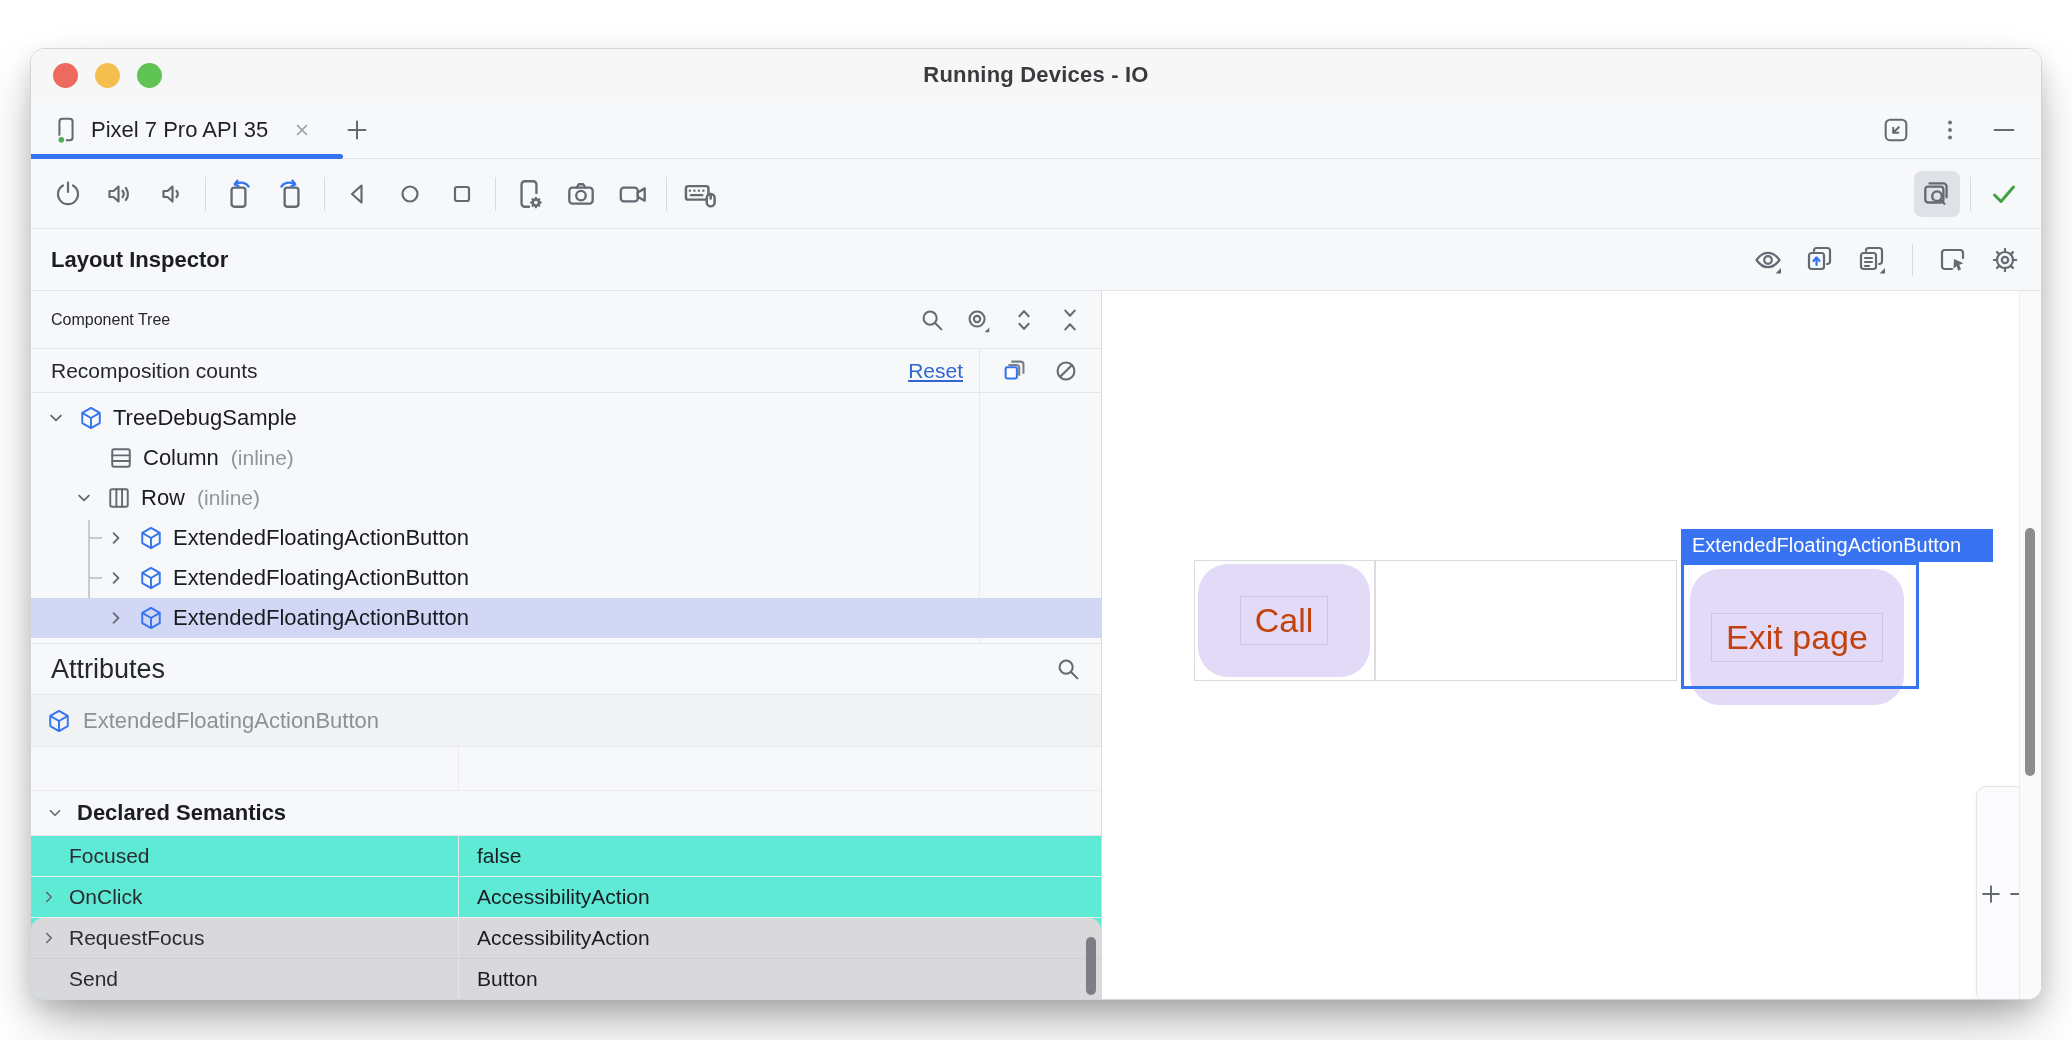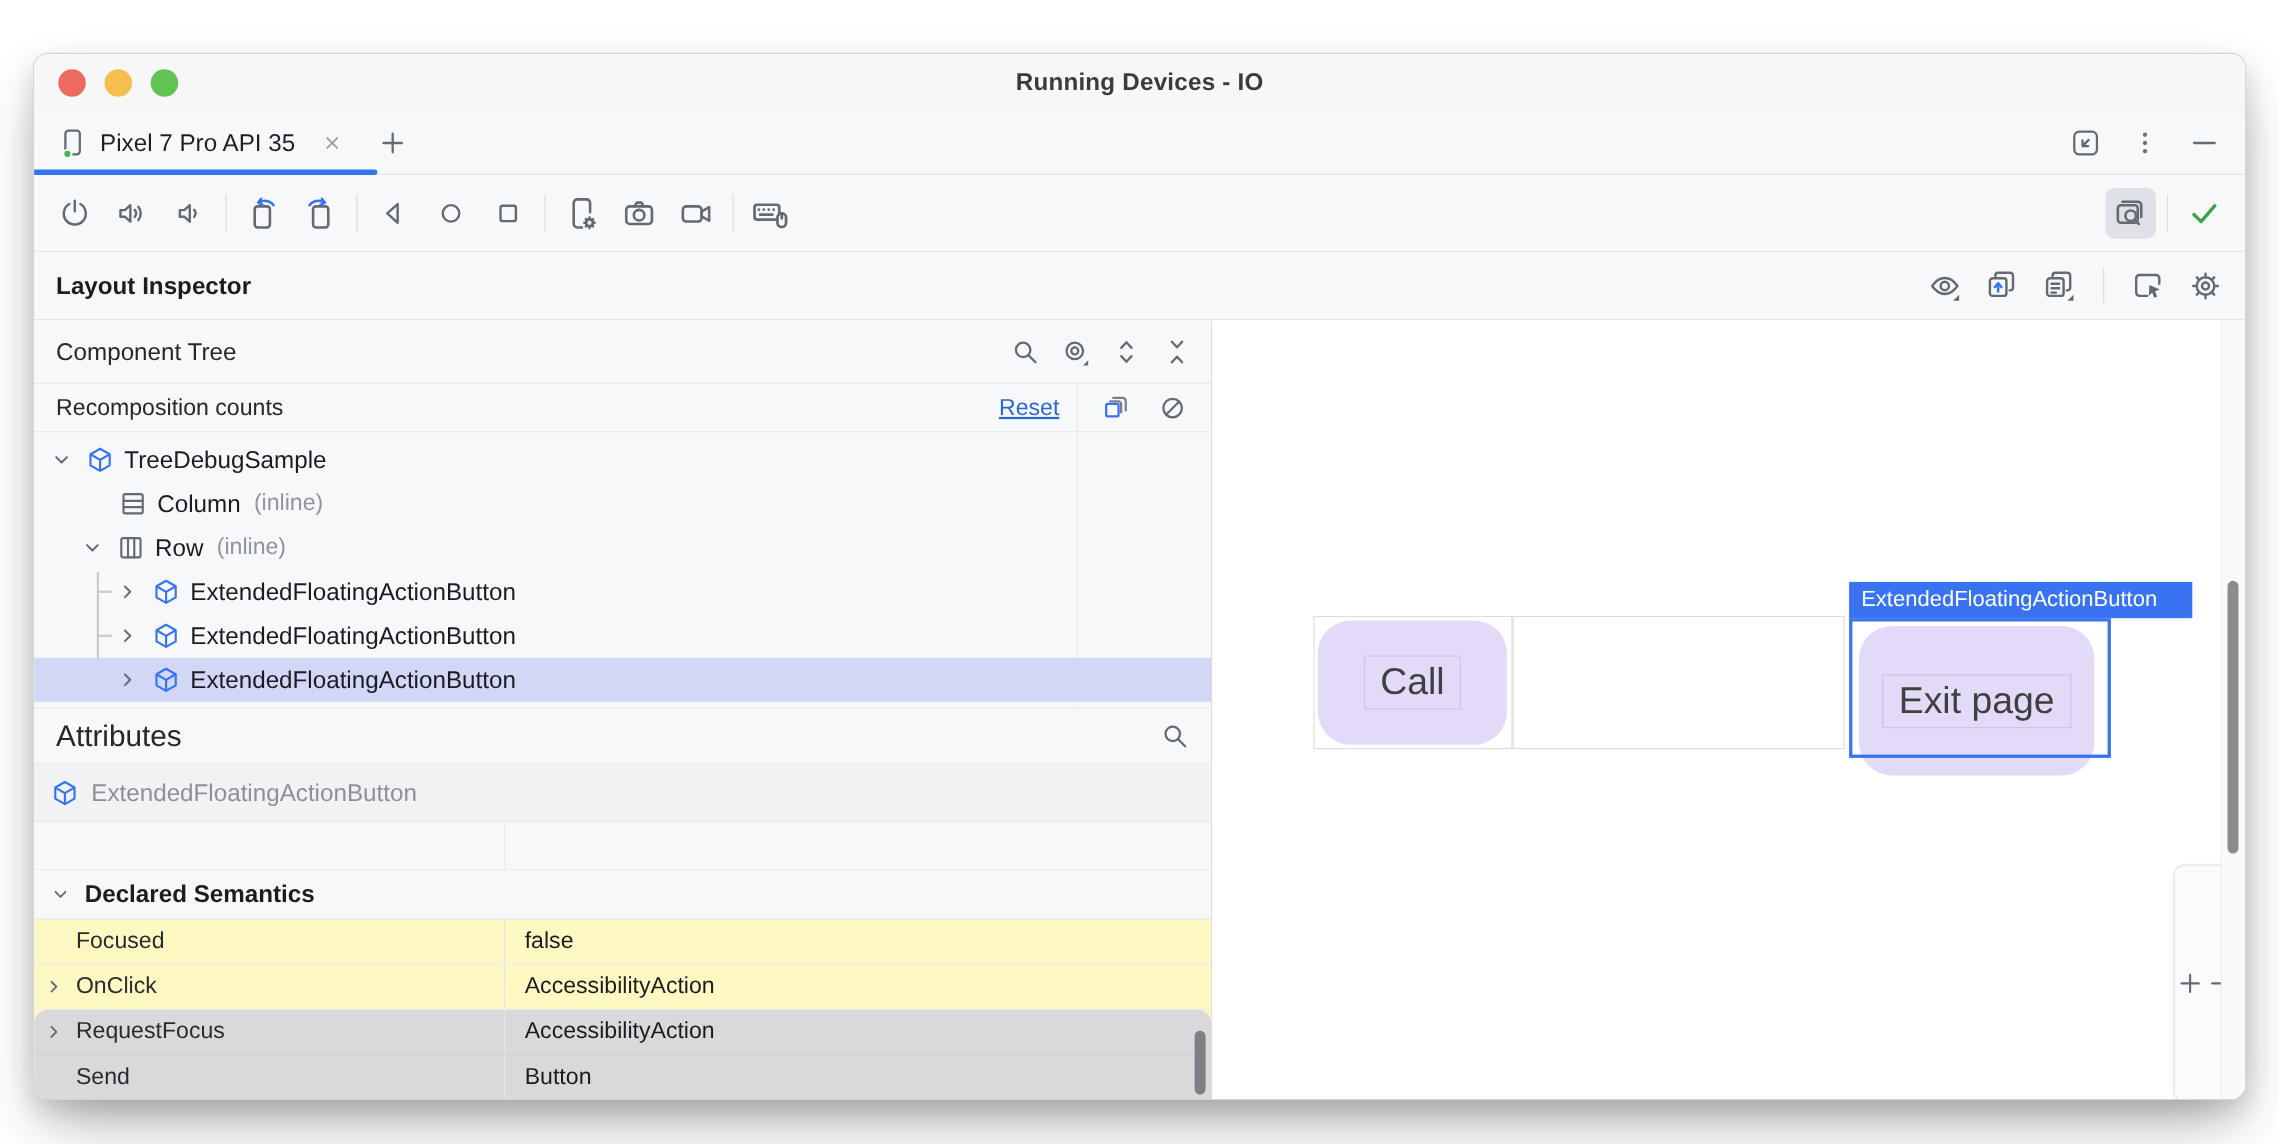--- a/index.html
+++ b/index.html
@@ -48,21 +48,21 @@
   .li-header { flex:0 0 62px; border-bottom:1px solid #e3e4e7; display:flex; align-items:center; padding:0 20px; }
   .li-title { font-size:22px; font-weight:bold; color:#1c1d21; }
   .li-icons { margin-left:auto; display:flex; align-items:center; gap:20px; }
   .li-sep { width:1px; height:32px; background:#d9dadd; margin:0 4px; }
 
   
   .main { flex:1; display:flex; min-height:0; }
   .left-panel { width:1071px; flex:0 0 1071px; border-right:1px solid #d8d9dc; display:flex; flex-direction:column; background:#f7f8fa; position:relative; }
 
   .ct-header { flex:0 0 58px; display:flex; align-items:center; padding:0 16px 0 20px; border-bottom:1px solid #e6e7ea; }
-  .ct-title { font-size:22px; color:#26272b; }
+  .ct-title { font-size:16px; color:#26272b; }
   .ct-icons { margin-left:auto; display:flex; align-items:center; gap:16px; }
 
   .recomp { flex:0 0 44px; border-bottom:1px solid #e6e7ea; position:relative; display:flex; align-items:center; padding-left:20px; font-size:21px; color:#26272b; }
   .reset-link { position:absolute; right:138px; color:#2f66d0; text-decoration:underline; font-size:21px; }
   .recomp-right { position:absolute; left:948px; right:0; top:0; bottom:0; border-left:1px solid #e6e7ea; display:flex; align-items:center; justify-content:space-evenly; }
 
   .tree { flex:0 0 250px; position:relative; padding-top:5px; }
   .tree-col-divider { position:absolute; left:948px; top:0; bottom:0; width:1px; background:#e9eaed; }
   .tree-row { height:40px; display:flex; align-items:center; gap:8px; font-size:22px; color:#1b1c21; position:relative; }
   .tree-row.selected { background:#d2d7f6; }
@@ -70,34 +70,34 @@
   .tree-vline { position:absolute; left:57px; top:127px; width:2px; height:98px; background:#c9cbd0; }
   .tree-stub { position:absolute; left:57px; width:14px; height:2px; background:#c9cbd0; }
 
   .attr-header { flex:0 0 52px; display:flex; align-items:center; padding:0 18px 0 20px; border-top:1px solid #e6e7ea; border-bottom:1px solid #e6e7ea; font-size:27px; color:#26272b; }
   .attr-search { margin-left:auto; }
   .attr-component { flex:0 0 52px; display:flex; align-items:center; gap:10px; padding-left:14px; background:#f1f2f4; border-bottom:1px solid #e6e7ea; font-size:22px; color:#8d9097; }
   .attr-empty { flex:0 0 44px; border-bottom:1px solid #ececef; position:relative; }
   .attr-empty .col-div { position:absolute; left:427px; top:0; bottom:0; width:1px; background:#ececef; }
 
   .sem-header { flex:0 0 44px; display:flex; align-items:center; gap:10px; padding-left:12px; font-size:22px; font-weight:bold; color:#1c1d21; }
-  .sem-table { background:#fef9c3; border-top:1px solid #e6e7ea; }
+  .sem-table { background:#5eead4; border-top:1px solid #e6e7ea; }
   .sem-row { height:41px; display:grid; grid-template-columns:427px 1fr; border-bottom:1px solid #ededf0; font-size:21px; }
   .sem-row .key { display:flex; align-items:center; padding-left:38px; color:#2b2c31; position:relative; }
   .sem-row .row-chev { position:absolute; left:6px; top:50%; transform:translateY(-50%); }
   .sem-row .val { display:flex; align-items:center; padding-left:18px; border-left:1px solid #e4e5e8; color:#1b1c21; }
   .sem-row.hl { background:#d9d9db; border-bottom-color:#cfcfd3; }
   .sem-row.hl-first { border-radius:12px 12px 0 0; }
   .panel-thumb { position:absolute; right:5px; bottom:4px; width:10px; height:58px; border-radius:5px; background:#7d7f84; z-index:5; }
 
   
   .preview { flex:1; background:#ffffff; position:relative; overflow:hidden; }
   .bounds { position:absolute; border:1px solid #dbdcdf; }
   .mbtn { position:absolute; background:#e3daf7; border-radius:30px; display:flex; align-items:center; justify-content:center; }
-  .mbtn .lbl { font-size:34px; font-weight:500; color:#404040; padding:4px 14px; border:1px solid rgba(95,75,150,.16); white-space:nowrap; }
+  .mbtn .lbl { font-size:34px; font-weight:500; color:#c2410c; padding:4px 14px; border:1px solid rgba(95,75,150,.16); white-space:nowrap; }
   .sel-box { position:absolute; border:3px solid #3574f0; }
   .node-tooltip { position:absolute; height:33px; background:#3973f1; color:#ffffff; font-size:20px; display:flex; align-items:center; padding:0 11px; white-space:nowrap; overflow:hidden; }
   .zoom-panel { position:absolute; left:874px; top:495px; width:50px; height:216px; background:#fbfbfd; border:1px solid #e2e3e7; border-radius:10px; box-shadow:0 2px 6px rgba(0,0,0,.05); display:flex; align-items:center; justify-content:space-between; padding:12px 0; }
   .zoom-label { font-size:20px; color:#9a9da3; }
   .preview-scroll { position:absolute; right:0; top:0; bottom:0; width:22px; border-left:1px solid #ededee; background:#fafafb; }
   .preview-thumb { position:absolute; right:6px; top:237px; width:10px; height:248px; border-radius:5px; background:#8a8c90; }
 </style>
 </head>
 <body>
 

